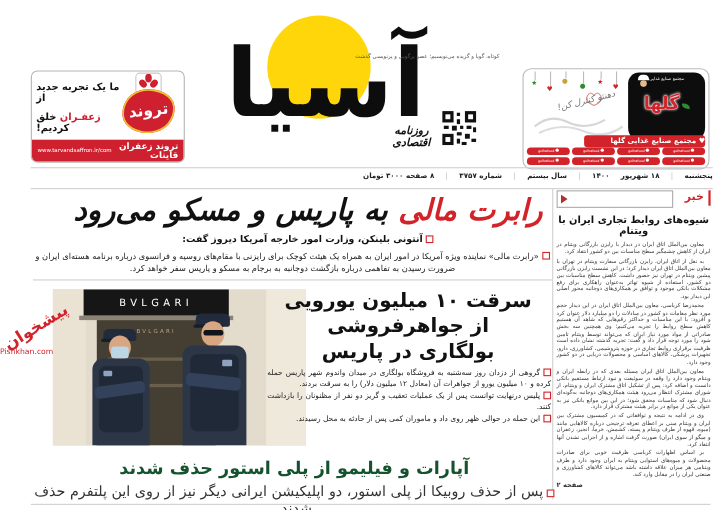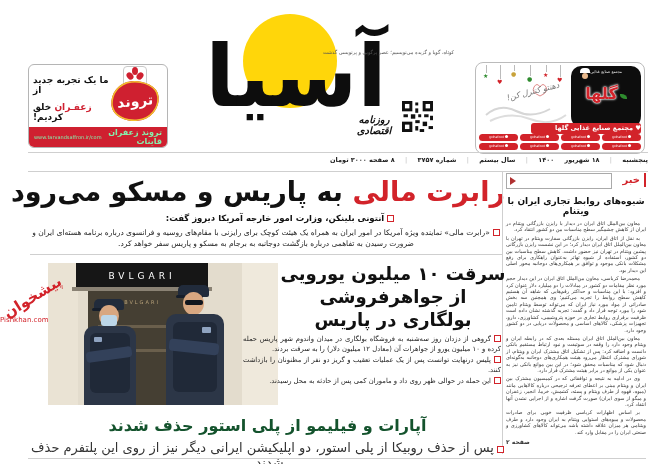--- a/index.html
+++ b/index.html
@@ -24,21 +24,21 @@
   .tarvand .txt{position:absolute;right:58px;left:4px;top:10px;text-align:left;direction:rtl;}
   .tarvand .t1{font-size:9px;font-weight:bold;color:#111;}
   .tarvand .t2{font-size:9px;font-weight:bold;color:#111;margin-top:7px;}
   .tarvand .t2 .red{color:#cf2030;}
   .tarvand .blob{position:absolute;right:8px;top:16px;width:48px;height:40px;background:#cf2030;
                  border-radius:46% 54% 48% 52%/55% 45% 55% 45%;transform:rotate(-6deg);
                  color:#fff;font-weight:bold;font-size:14px;text-align:center;line-height:40px;
                  box-shadow:0 0 0 1.5px #f2c12e inset;}
   .tarvand .flowerbox{position:absolute;right:20px;top:1px;width:22px;height:18px;background:#fff;
                  border:1px solid #c9c9c9;border-radius:4px;text-align:center;}
-  .tarvand .band{position:absolute;left:0;right:0;bottom:0;height:20px;background:#cf2030;color:#86efac;
+  .tarvand .band{position:absolute;left:0;right:0;bottom:0;height:20px;background:#cf2030;color:#ffffff;
                  display:flex;align-items:center;justify-content:space-between;padding:0 5px;box-sizing:border-box;}
   .tarvand .band .fa{font-size:8px;font-weight:bold;}
   .tarvand .band .url{font-size:5px;}
 
   
   .golha{left:475px;top:62px;width:168px;height:90px;border:1px solid #bbb;border-radius:8px;background:#fff;overflow:hidden;}
   .golha .blackblob{position:absolute;right:3px;top:3px;width:70px;height:64px;background:#0d0d0d;
                     border-radius:10px 10px 14px 14px;text-align:center;color:#fff;}
   .golha .blacklabel{font-size:4px;color:#eee;margin-top:3px;}
   .golha .chef{position:absolute;left:8px;top:2px;width:12px;height:12px;}
@@ -76,21 +76,21 @@
                 border-bottom:4px solid transparent;border-left:6px solid #b03030;}
   .newscol .section{position:absolute;right:0;top:1px;color:#d2232a;font-weight:bold;font-size:10px;
                     border-right:2.5px solid #d2232a;padding-right:4px;line-height:14px;}
   .newscol h3{margin:6px 0 4px;font-size:9px;color:#111;text-align:center;}
   .newscol .body{font-size:5px;line-height:6.4px;color:#333;text-align:justify;}
   .newscol .body p{margin:0 0 2px;text-indent:6px;}
   .newscol .pageref{font-size:6px;font-weight:bold;color:#333;margin-top:3px;text-align:left;}
 
   
   .mainhead{left:55px;top:174px;width:450px;text-align:center;font-weight:bold;font-size:27px;
-            line-height:36px;color:#111;white-space:nowrap;}
+            line-height:36px;color:#111;white-space:nowrap;font-style:italic;}
   .mainhead .red{color:#d2232a;}
   .kicker{left:55px;top:213px;width:450px;text-align:center;font-size:8.5px;font-weight:bold;color:#111;}
   .leadbody{left:30px;top:227px;width:472px;text-align:center;font-size:7.5px;line-height:11px;color:#222;}
   .bullet{display:inline-block;width:5px;height:5px;border:1.2px solid #d2232a;margin-left:3px;
           position:relative;top:0.5px;background:#fff;}
   .rule-under-lead{left:30px;top:254px;width:472px;}
 
   
   .photo{left:48px;top:263px;width:230px;height:142px;background:#e3dccd;overflow:hidden;}
   .photo .pillar{position:absolute;right:0;top:0;width:36px;height:142px;background:#efe9dc;}
@@ -110,21 +110,21 @@
   .officer .shades{position:absolute;background:#10151d;border-radius:2px;}
   .officer .torso{position:absolute;background:#2c3647;border-radius:10px 10px 0 0;}
   .officer .vest{position:absolute;background:#202938;border-radius:6px;}
   .officer .arm{position:absolute;background:#33415a;border-radius:4px;}
   .officer .patch{position:absolute;background:#8fa3c0;border-radius:1px;}
 
   .wm-fa{left:0px;top:288px;color:#d2232a;font-weight:bold;font-size:15px;transform:rotate(-32deg);}
   .wm-en{left:0px;top:316px;color:#d2232a;font-size:7px;}
 
   
-  .robbery-head{left:268px;top:262px;width:250px;text-align:center;font-weight:bold;font-size:18px;
+  .robbery-head{left:246px;top:262px;width:250px;text-align:center;font-weight:bold;font-size:18px;
                 line-height:23px;color:#111;}
   .robbery-body{left:243px;top:334px;width:258px;font-size:6.8px;line-height:9.6px;color:#222;
                 text-align:justify;}
   .robbery-body p{margin:0 0 1px;}
 
   
   .apps-head{left:30px;top:416px;width:475px;text-align:center;font-weight:bold;font-size:16px;color:#14532d;}
   .apps-sub{left:30px;top:440px;width:475px;text-align:center;font-size:13px;font-weight:normal;color:#333;}
   .rule-bottom{left:28px;top:458px;width:618px;}
 </style>

